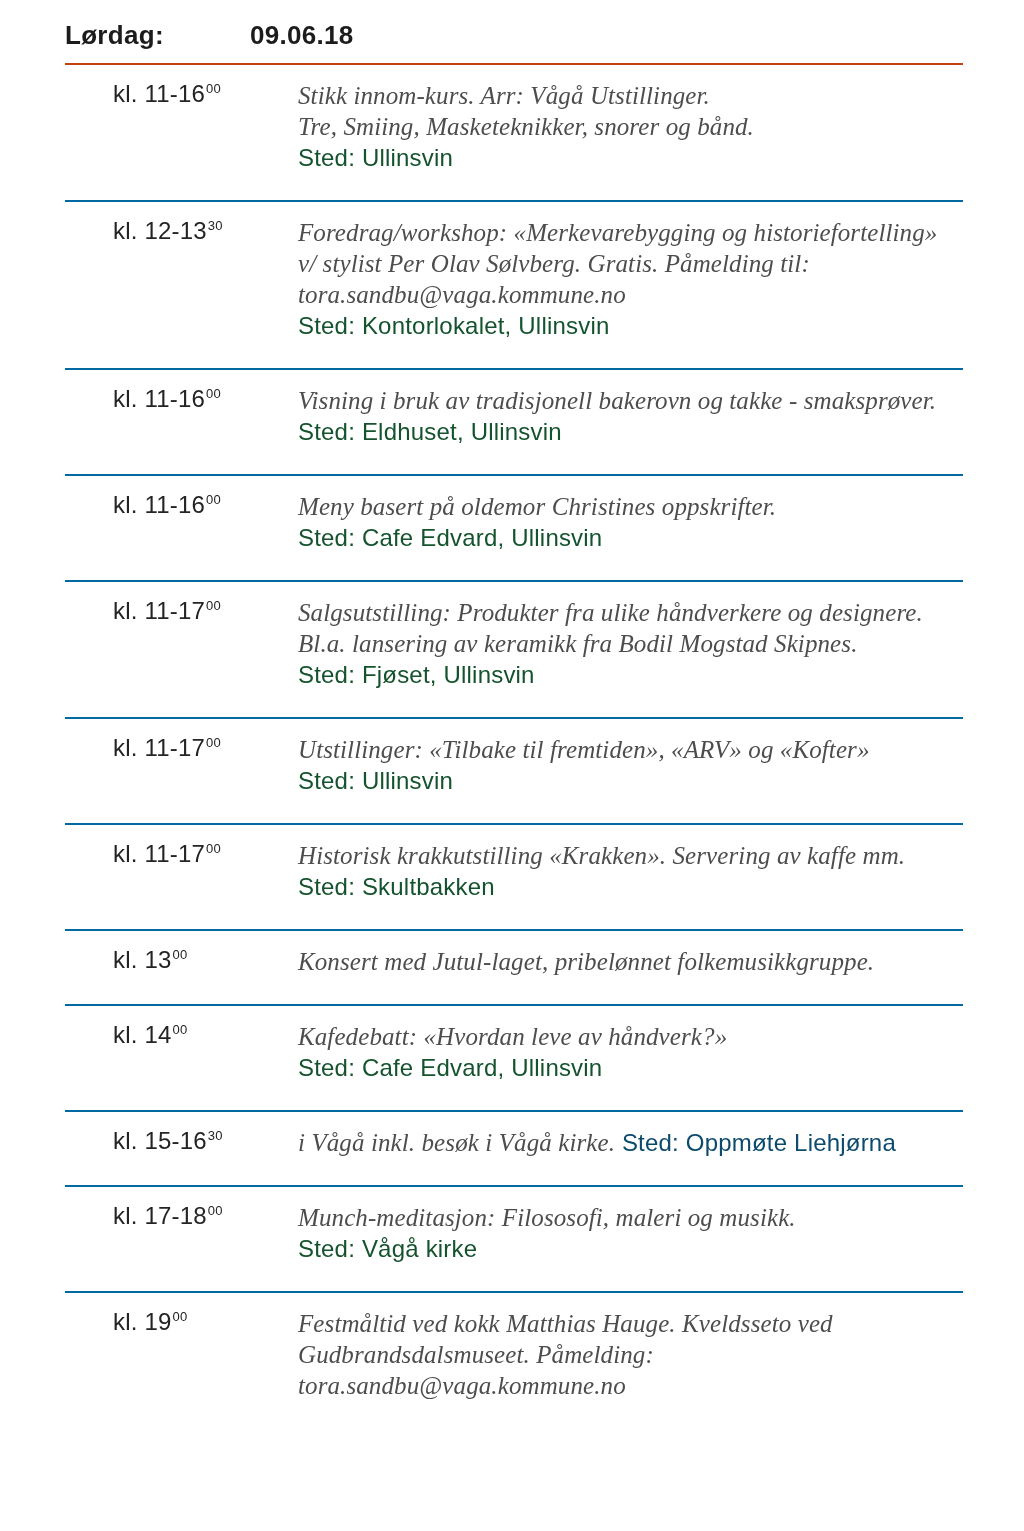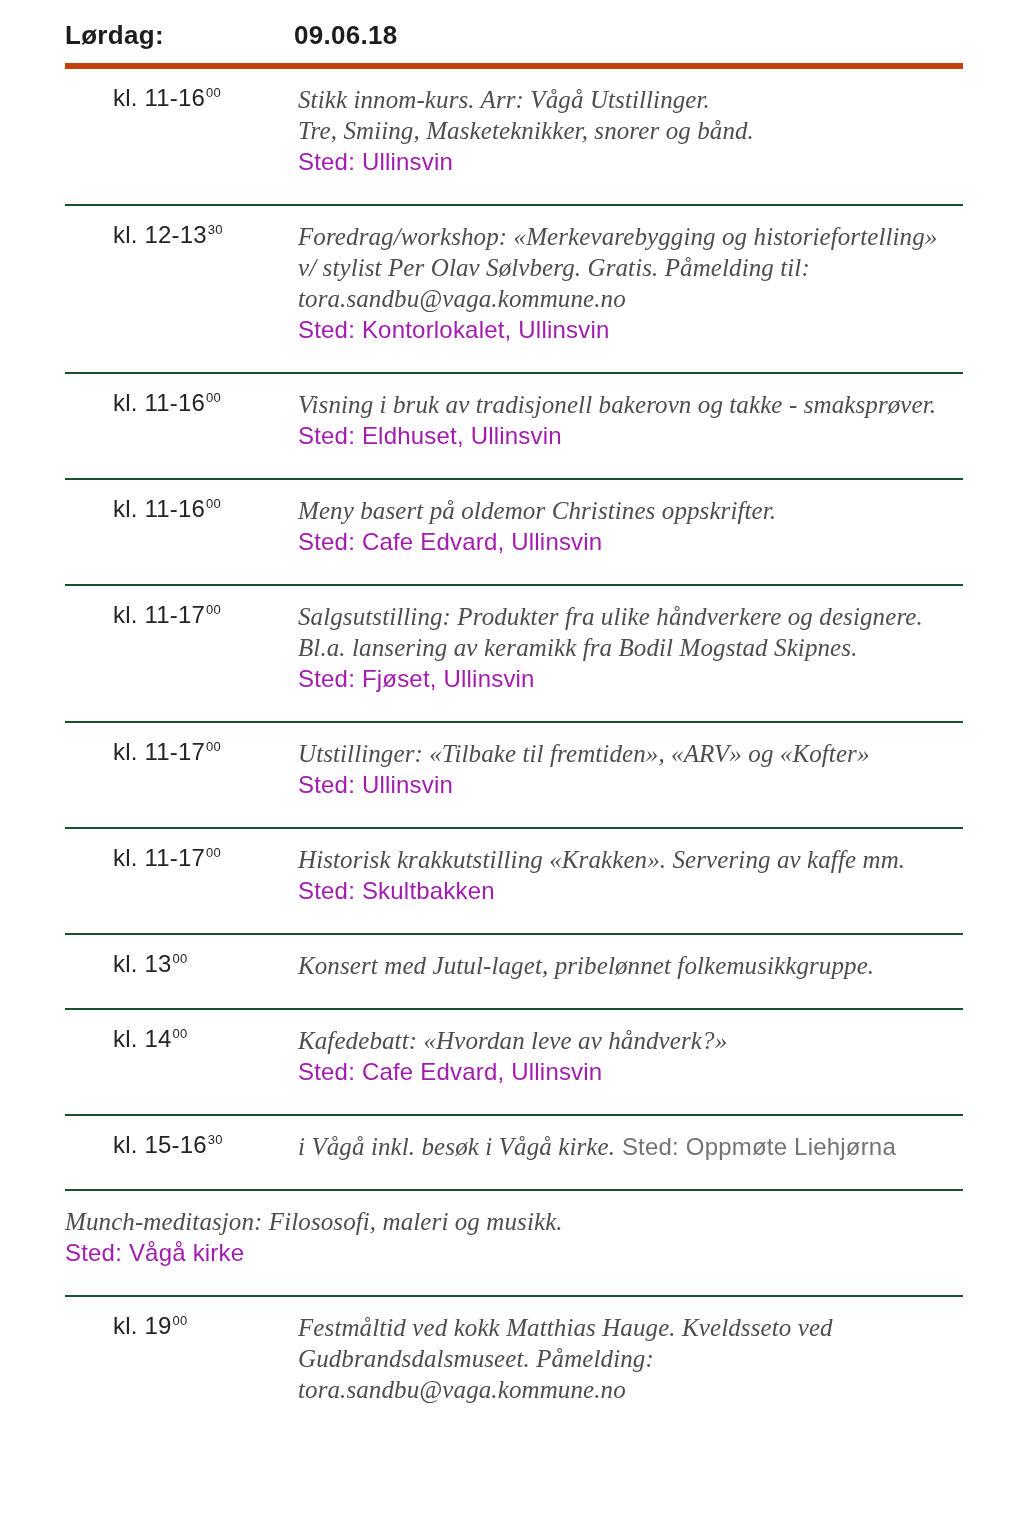--- a/index.html
+++ b/index.html
@@ -17,43 +17,42 @@
   .page {
     box-sizing: border-box;
     width: 1024px;
     padding: 12px 61px 0 65px;
   }
   
   .header-row {
     display: flex;
     align-items: flex-start;
     padding: 8px 0 12px 0;
-    border-bottom: 6px solid #c2410c;
-    gap: 44px;
+    border-bottom: 2px solid #c2410c;
   }
   .day-label {
     width: 185px;
     flex: 0 0 185px;
     font-size: 26px;
     font-weight: 700;
     color: #1c1c1c;
     letter-spacing: 0.3px;
   }
   .date-label {
     font-size: 26px;
     font-weight: 700;
     color: #1c1c1c;
     letter-spacing: 0.3px;
   }
   
   .event-row {
     display: flex;
   }
   .event-row + .event-row {
-    border-top: 2px solid #14532d;
+    border-top: 2px solid #0369a1;
   }
   .time-cell {
     width: 185px;
     flex: 0 0 185px;
     padding-top: 15px;
     font-size: 24px;
     color: #242424;
     letter-spacing: 0.2px;
     white-space: nowrap;
     margin-left: 48px;
@@ -73,29 +72,29 @@
     font-style: italic;
     font-size: 25px;
     line-height: 31px;
     color: #4d4d4d;
     letter-spacing: 0.1px;
     white-space: nowrap;
   }
   .location-line {
     font-size: 24px;
     line-height: 31px;
-    color: #a21caf;
+    color: #14532d;
     letter-spacing: 0.2px;
     white-space: nowrap;
   }
   .location-inline {
     font-family: "Liberation Sans", sans-serif;
     font-style: normal;
     font-size: 24px;
-    color: #737373;
+    color: #0c4a6e;
     letter-spacing: 0.2px;
     margin-top: 8px;
   }
 </style>
 </head>
 <body>
 
 <div class="page">
   <div class="header-row">
     <div class="day-label">Lørdag:</div>
@@ -188,20 +187,22 @@
 
   <div class="event-row">
     <div class="time-cell"><span class="time-main">kl. 15-16</span><sup class="time-sup">30</sup>
     </div>
     <div class="content-cell">
           <div class="desc-line">i Vågå inkl. besøk i Vågå kirke.<span class="location-inline"> Sted: Oppmøte Liehjørna</span></div>
         </div>
   </div>
 
   <div class="event-row">
+    <div class="time-cell"><span class="time-main">kl. 17-18</span><sup class="time-sup">00</sup>
+    </div>
     <div class="content-cell">
           <div class="desc-line">Munch-meditasjon: Filososofi, maleri og musikk.</div>
           <div class="location-line">Sted: Vågå kirke</div>
         </div>
   </div>
 
   <div class="event-row">
     <div class="time-cell"><span class="time-main">kl. 19</span><sup class="time-sup">00</sup>
     </div>
     <div class="content-cell">

